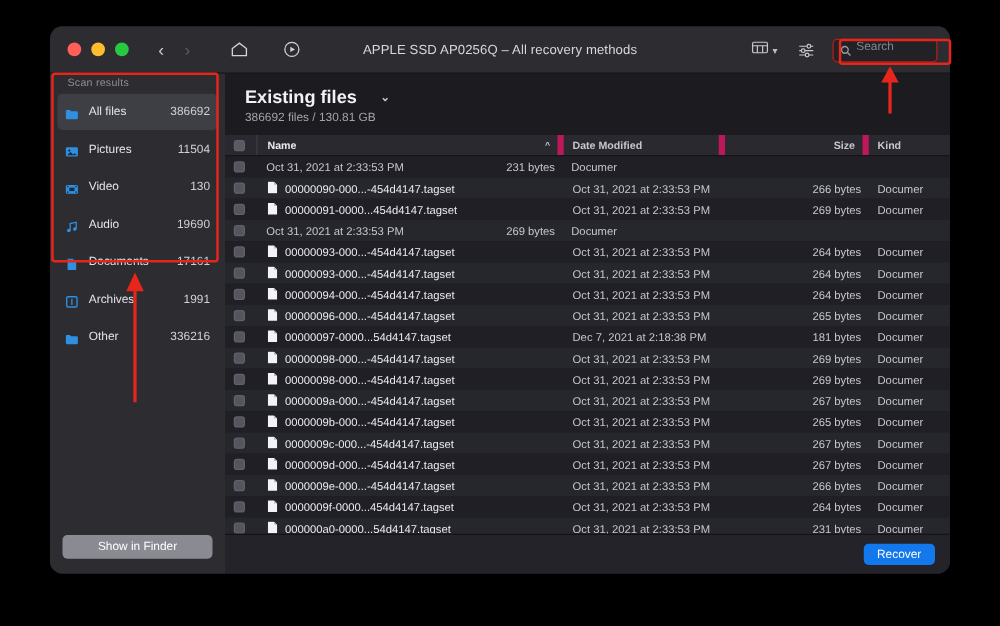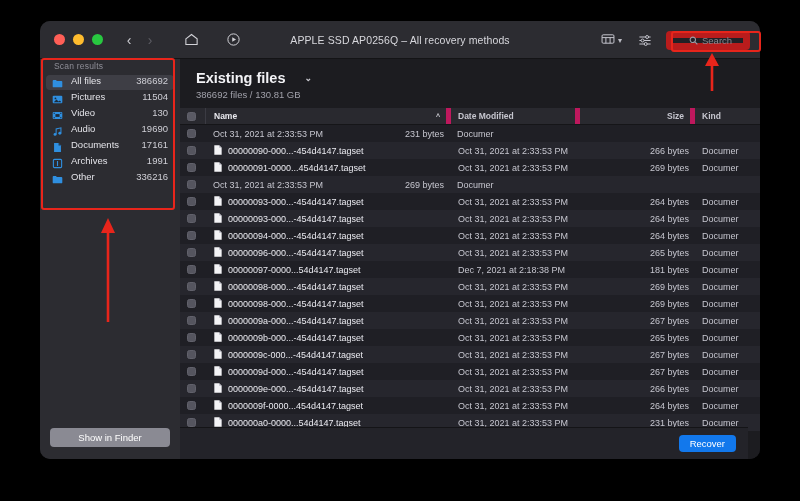--- a/index.html
+++ b/index.html
@@ -65,46 +65,46 @@
     position: absolute; right: 10px; top: 0; height: 38px;
     display: flex; align-items: center; gap: 0;
   }
   .viewmode { display: flex; align-items: center; gap: 3px; margin-right: 16px; }
   .chev-dn { color: #bdbdc4; font-size: 8px; }
   .filter-ic { margin-right: 14px; }
 
   .searchbox {
     width: 84px; height: 19px;
     background: #212126;
-    border: 7px solid #b91c1c;
+    border: 1px solid #b91c1c;
     border-radius: 4px;
-    display: flex; align-items: center;
-    padding: 0 16px; gap: 4px;
+    display: flex; align-items: flex-start;
+    padding: 0 5px; gap: 4px;
   }
   .search-ph { font-size: 9.5px; color: #87878f; }
 
   
   .body { display: flex; height: 400px; }
 
   
   .sidebar {
     width: 140px;
     background: #2c2c31;
     position: relative;
     display: flex; flex-direction: column;
   }
   .sb-head {
     font-size: 8.5px; color: #8e8e97;
     padding: 2px 0 4px 14px;
     letter-spacing: .2px;
   }
   .sb-list { padding: 0 6px; }
   .sb-item {
-    height: 15px;
-    display: flex; align-items: flex-start;
+    height: 29px;
+    display: flex; align-items: center;
     padding: 0 6px 0 6px;
     border-radius: 4px;
     margin-bottom: 1px;
   }
   .sb-item.active { background: #3e3e45; }
   .sb-ic { width: 11px; height: 11px; margin-right: 8px; flex: 0 0 auto; }
   .sb-label { font-size: 9.5px; color: #e3e3e8; flex: 1; }
   .sb-count { font-size: 9.5px; color: #cfcfd6; }
 
   .sb-footer {
@@ -174,21 +174,21 @@
 
   .cb {
     width: 9px; height: 9px; border-radius: 2.5px;
     background: #55555f; border: 1px solid #61616b;
   }
   .cb.hdr { background: #5a5a64; }
   .doc-ic { width: 8px; height: 10px; flex: 0 0 auto; }
 
   
   .bottombar {
-    position: absolute; left: 0; right: 12px; bottom: 0;
+    position: absolute; left: 0; right: 0; bottom: 0;
     height: 32px;
     background: #232329;
     display: flex; align-items: center; justify-content: flex-end;
     padding-right: 12px;
     border-top: 1px solid #141417;
   }
   .recover-btn {
     background: #1278ec; color: #fff;
     font-size: 9.5px;
     padding: 3px 11px; border-radius: 4px;

